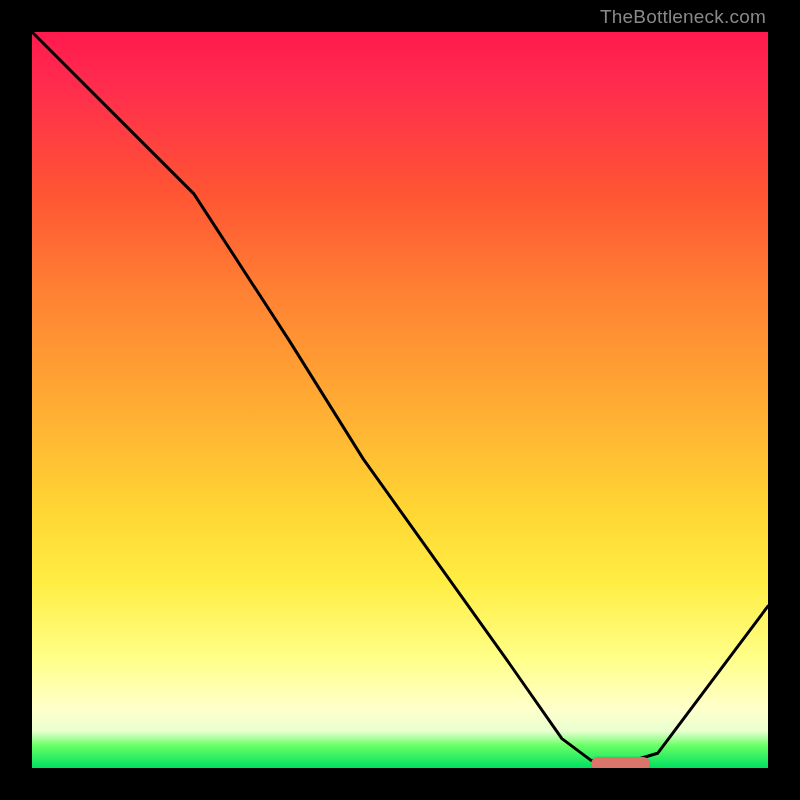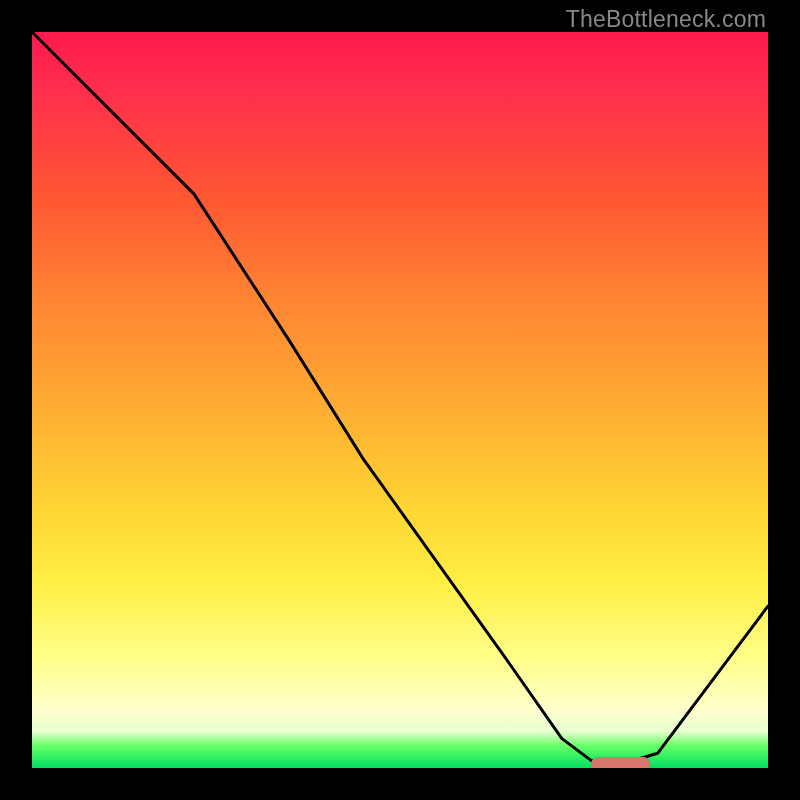--- a/index.html
+++ b/index.html
@@ -45,21 +45,21 @@
       #e8ffd0 95%,
       #66ff66 97%,
       #00e060 100%
     );
   }
   .watermark {
     position: absolute;
     top: 6px;
     right: 34px;
     color: #888;
-    font-size: 23px;
+    font-size: 19px;
     font-weight: 500;
     letter-spacing: 0.2px;
   }
   .curve-svg {
     position: absolute;
     top: 0;
     left: 0;
     width: 100%;
     height: 100%;
   }

